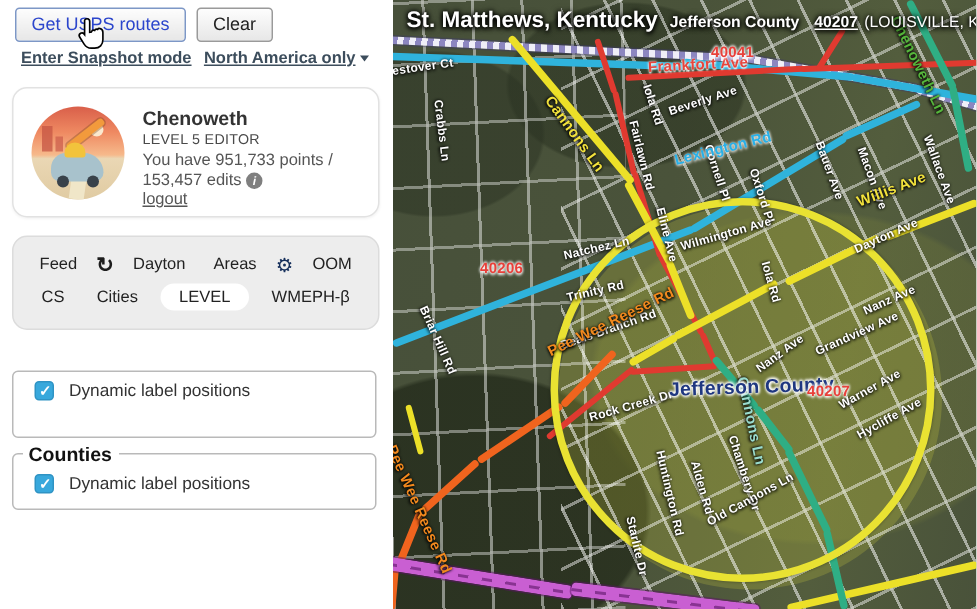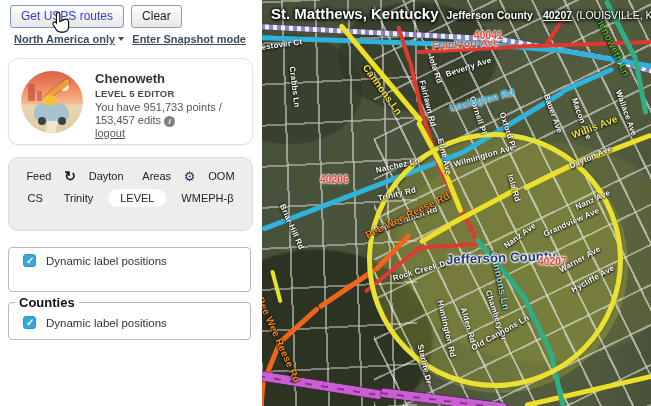--- a/index.html
+++ b/index.html
@@ -25,28 +25,28 @@
   .av-sun{position:absolute;left:39px;top:11px;width:9px;height:9px;border-radius:50%;background:#fbe9cf}
   .av-b1{position:absolute;left:7px;top:13px;width:7px;height:17px;background:#c65544;opacity:.75}
   .av-b2{position:absolute;left:16px;top:20px;width:5px;height:10px;background:#cc5f4c;opacity:.75}
   .av-road{position:absolute;left:26px;top:44px;width:10px;height:18px;background:#f0e6c8;transform:rotate(8deg)}
   .av-car{position:absolute;left:13px;top:31px;width:35px;height:19px;background:#a8c2cc;border-radius:10px 13px 6px 6px}
   .av-helmet{position:absolute;left:22px;top:24px;width:14px;height:10px;background:#f2c33c;border-radius:7px 7px 2px 2px}
   .av-pencil{position:absolute;left:21px;top:16px;width:30px;height:5px;background:#f29a3c;border-radius:2px;transform:rotate(-38deg);box-shadow:0 0 0 1px rgba(120,70,20,.35)}
   .av-wheel{position:absolute;top:46px;width:8px;height:8px;border-radius:50%;background:#39424a}
   .w1{left:17px}.w2{left:37px}
   .p-name{position:absolute;left:86px;top:12px;font-size:13px;font-weight:bold;color:#333}
-  .p-rank{position:absolute;left:86px;top:29px;font-size:9.5px;font-weight:bold;color:#4a4a4a;letter-spacing:.2px}
+  .p-rank{position:absolute;left:86px;top:29px;font-size:9.5px;font-weight:normal;color:#4a4a4a;letter-spacing:.2px}
   .p-stats{position:absolute;left:86px;top:42px;width:152px;font-size:11px;color:#555;line-height:13px}
   .info-badge{display:inline-block;width:11px;height:11px;border-radius:50%;background:#7f7f7f;color:#fff;
               font-size:8px;line-height:11px;text-align:center;font-style:italic;font-weight:bold}
   .p-logout{position:absolute;left:86px;top:68px;font-size:11px}
   .p-logout a{color:#555}
 
-  .tabs-card{position:absolute;left:8px;top:157px;width:245px;height:74px;background:#ededed;border:1px solid #dcdcdc;
+  .tabs-card{position:absolute;left:8px;top:157px;width:245px;height:63px;background:#ededed;border:1px solid #dcdcdc;
              border-radius:10px;font-size:11px;color:#222;padding:7px 8px 0}
   .tab-row{display:flex;align-items:center;justify-content:space-around;height:22px}
   .tab{padding:2px 6px;border-radius:9px;cursor:pointer;white-space:nowrap}
   .tab.selected{background:#fff;padding:3px 12px}
   .refresh-icon{font-size:14px;font-weight:bold;color:#1c1c1c;cursor:pointer}
   .gear-icon{font-size:13px;color:#16305c;cursor:pointer}
   .pwr{width:10px;height:10px;border:2px solid #9aa0a6;border-radius:50%;display:inline-block;position:relative;margin-right:4px;vertical-align:-1px}
   .pwr i{position:absolute;left:50%;top:-4px;width:2px;height:5px;background:#9aa0a6;transform:translateX(-50%)}
 
   fieldset.opt{position:absolute;left:8px;width:243px;height:45px;border:1px solid #b9b9b9;border-radius:4px;margin:0;padding:0;background:#fff}
@@ -106,25 +106,25 @@
 <div id="app">
 
   <div class="sidebar">
 
     <div class="btn-row">
       <button class="btn primary">Get USPS routes</button>
       <button class="btn">Clear</button>
     </div>
 
     <div class="links-row">
+      <a href="#">Enter Snapshot mode</a>
       <a href="#">
           <span>North America only</span>
           <span class="chev"></span>
         </a>
-      <a href="#">Enter Snapshot mode</a>
     </div>
 
     <div class="profile-card">
       <div class="avatar">
         <div class="av-sun"></div>
         <div class="av-b1"></div>
         <div class="av-b2"></div>
         <div class="av-road"></div>
         <div class="av-pencil"></div>
         <div class="av-car"></div>
@@ -142,21 +142,21 @@
       <div class="tab-row">
         <span class="tab">Feed</span>
         <span class="refresh-icon">↻</span>
         <span class="tab">Dayton</span>
         <span class="tab">Areas</span>
         <span class="gear-icon">⚙</span>
         <span class="tab">OOM</span>
       </div>
       <div class="tab-row">
         <span class="tab">CS</span>
-        <span class="tab">Trinity</span>
+        <span class="tab">Cities</span>
         <span class="tab selected">LEVEL</span>
         <span class="tab">WMEPH-β</span>
       </div>
     </div>
 
     <fieldset class="opt fs-zip">
       <div class="option-row">
         <span class="checkbox"></span>
         <span>Dynamic label positions</span>
       </div>

